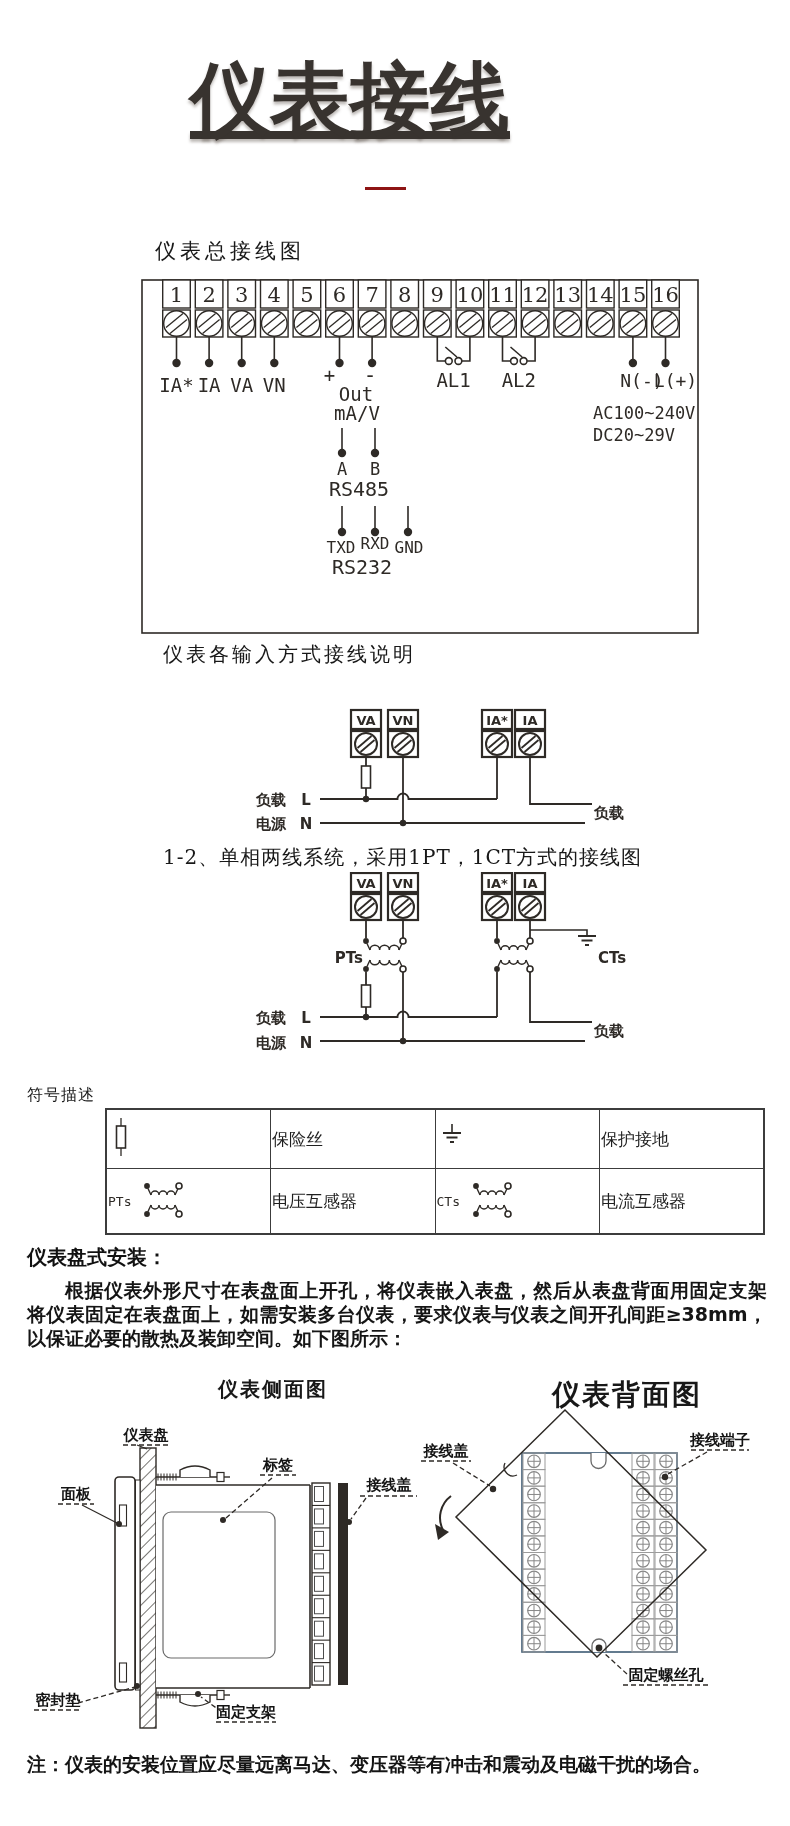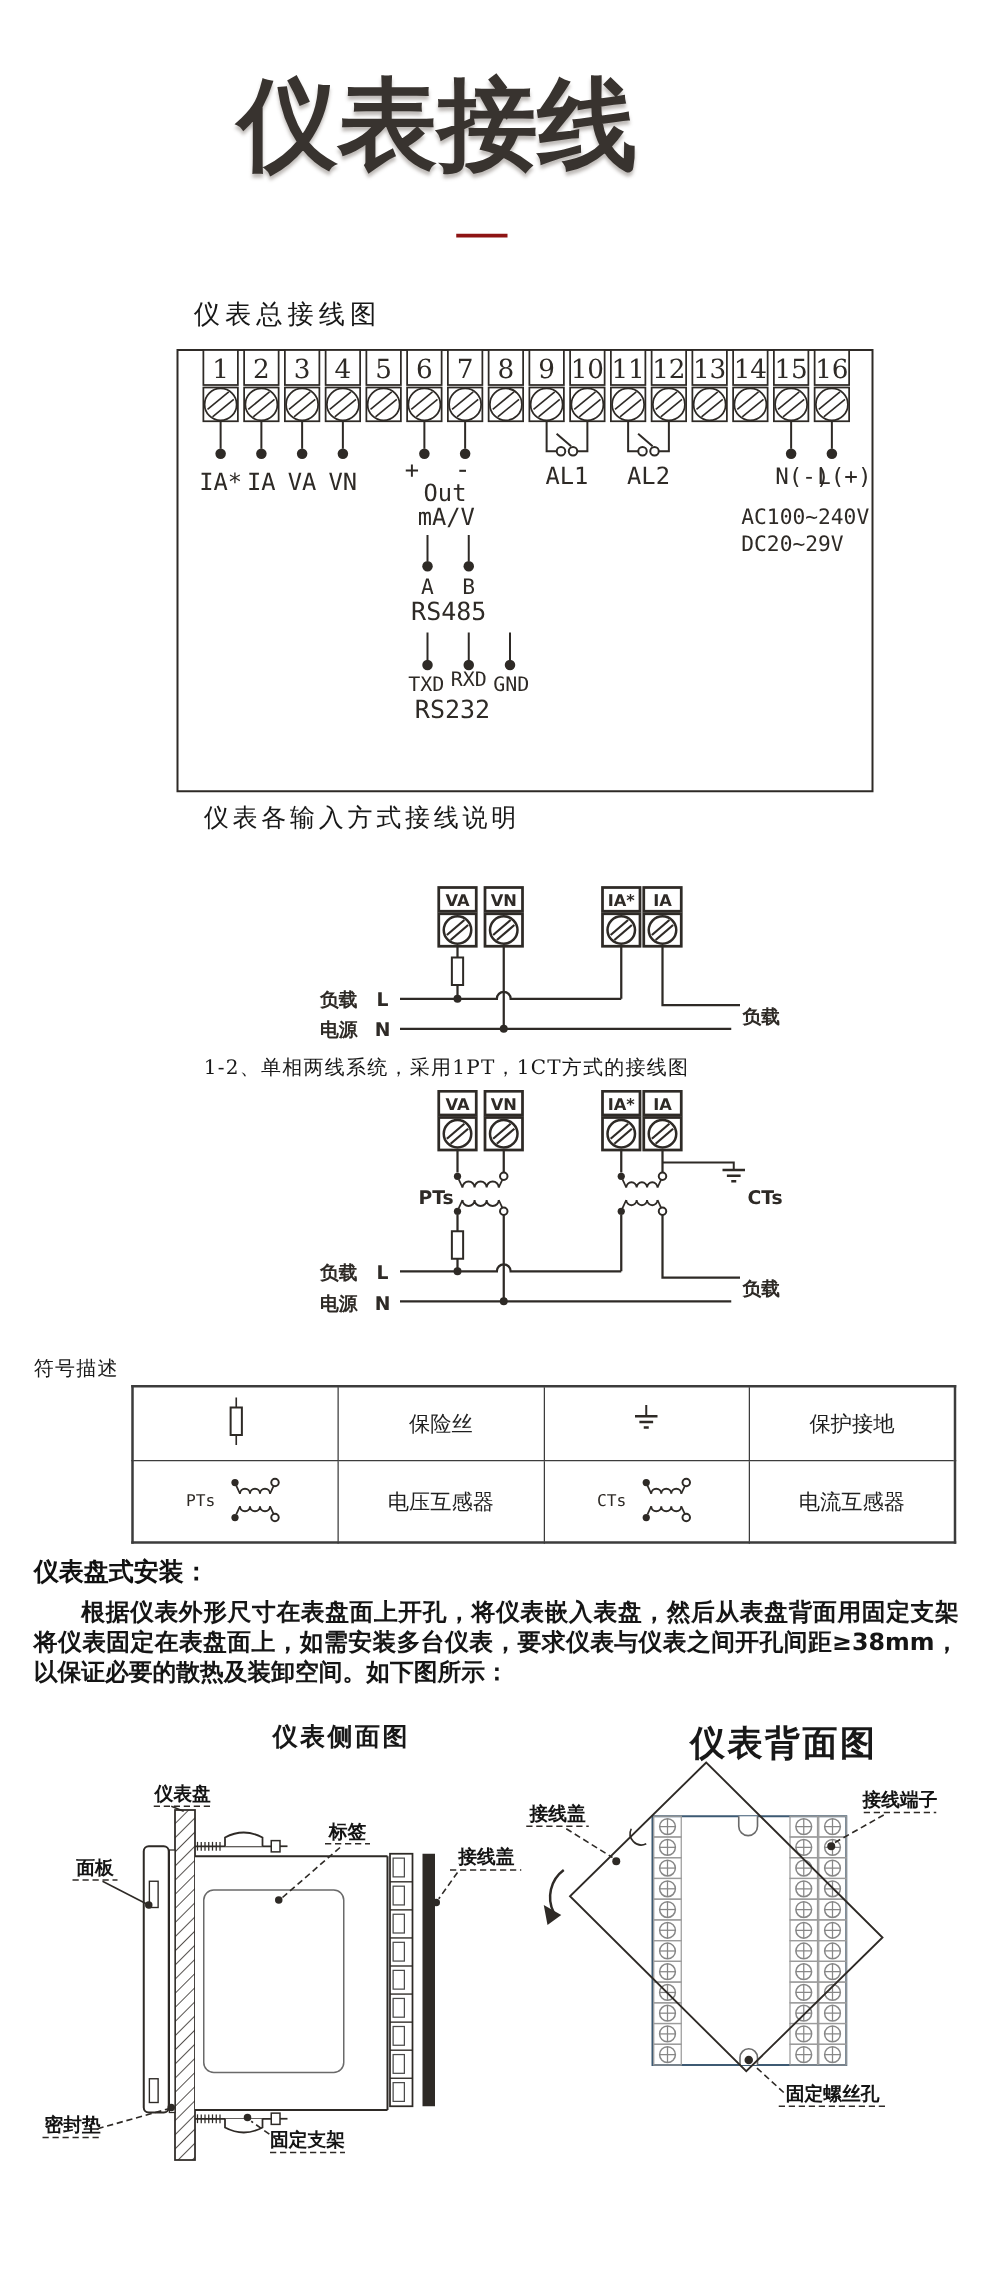--- a/index.html
+++ b/index.html
@@ -1,34 +1,34 @@
 <!DOCTYPE html>
 <html><head>
 <meta charset="utf-8">
 <style>
   html,body{margin:0;padding:0;background:#fff;}
   #page{position:relative;width:790px;height:1826px;background:#ffffff;overflow:hidden;
         font-family:"DejaVu Sans","Liberation Sans",sans-serif;color:#1b1b1b;}
   .abs{position:absolute;}
   .page-title{left:0;top:58px;width:700px;text-align:center;font-size:80px;font-weight:900;
               color:#38332f;letter-spacing:0px;line-height:1.05;
-              text-shadow:0 3px 3px rgba(70,58,48,.35);}
+              text-shadow:0 3px 3px rgba(70,58,48,.35);text-decoration:underline;}
   .title-rule{left:365px;top:187px;width:41px;height:3px;background:#8e1414;}
   .h-serif{font-family:"DejaVu Serif","Liberation Serif",serif;color:#181818;}
   .h-main{left:155px;top:237px;font-size:21px;letter-spacing:4px;}
   .h-modes{left:163px;top:641px;font-size:20px;letter-spacing:3px;}
   .h-d11{left:163px;top:672px;font-size:20px;letter-spacing:1px;}
-  .h-d12{left:163px;top:844px;font-size:16px;letter-spacing:1px;}
+  .h-d12{left:163px;top:844px;font-size:20px;letter-spacing:1px;}
   .h-symbols{left:27px;top:1085px;font-size:16px;letter-spacing:1px;}
   .sym-table{left:105px;top:1108px;width:660px;border-collapse:collapse;table-layout:fixed;
              font-family:"DejaVu Serif","Liberation Serif",serif;font-size:17px;color:#1f1f1f;}
   .sym-table,.sym-table td,.sym-table th{border:1px solid #3c3c3c;}
   .sym-table{border:2px solid #3c3c3c;}
   .sym-table th{font-weight:normal;height:32px;}
-  .sym-table td{text-align:center;vertical-align:middle;}
+  .sym-table td{text-align:left;vertical-align:middle;}
   .row-fuse td{height:56px;}
   .row-pt td{height:62px;}
   .sym-wrap{display:inline-flex;align-items:center;gap:4px;justify-content:center;}
   .sym-label{font-family:"DejaVu Sans Mono","Liberation Mono",monospace;font-size:13px;color:#2e2a26;}
   .h-install{left:27px;top:1244px;font-size:20px;font-weight:bold;color:#111;}
   .install-para{left:27px;top:1278px;width:740px;font-size:19px;font-weight:600;color:#151515;
                 line-height:24px;text-align:justify;text-indent:2em;}
   .h-side{left:148px;top:1376px;width:180px;text-align:right;font-size:20px;font-weight:bold;letter-spacing:2px;}
   .h-back{left:532px;top:1376px;width:190px;text-align:center;font-size:28px;font-weight:bold;letter-spacing:2px;}
   .note{left:27px;top:1752px;width:745px;font-size:19px;font-weight:600;color:#141414;}
@@ -638,13 +638,14 @@
         <text x="365" y="37" text-anchor="middle" font-size="15" fill="#141414" font-family="&quot;DejaVu Sans&quot;,&quot;Liberation Sans&quot;,sans-serif" font-weight="bold">接线端子</text>
         <line x1="336" y1="42" x2="394" y2="42" stroke="#2e2a26" stroke-width="1.3" stroke-dasharray="5,3"></line>
         <line x1="352" y1="44" x2="313" y2="66" stroke="#2e2a26" stroke-width="1.3" stroke-dasharray="5,3"></line>
         <circle cx="310" cy="69" r="3.2" fill="#2e2a26"></circle>
         <text x="311" y="272" text-anchor="middle" font-size="15" fill="#141414" font-family="&quot;DejaVu Sans&quot;,&quot;Liberation Sans&quot;,sans-serif" font-weight="bold">固定螺丝孔</text>
         <line x1="268" y1="277" x2="354" y2="277" stroke="#2e2a26" stroke-width="1.3" stroke-dasharray="5,3"></line>
         <line x1="272" y1="266" x2="249" y2="245" stroke="#2e2a26" stroke-width="1.3" stroke-dasharray="5,3"></line>
       </svg>
     </div>
 
+  <div class="abs note">注：仪表的安装位置应尽量远离马达、变压器等有冲击和震动及电磁干扰的场合。</div>
 </div>
 
 </body></html>

